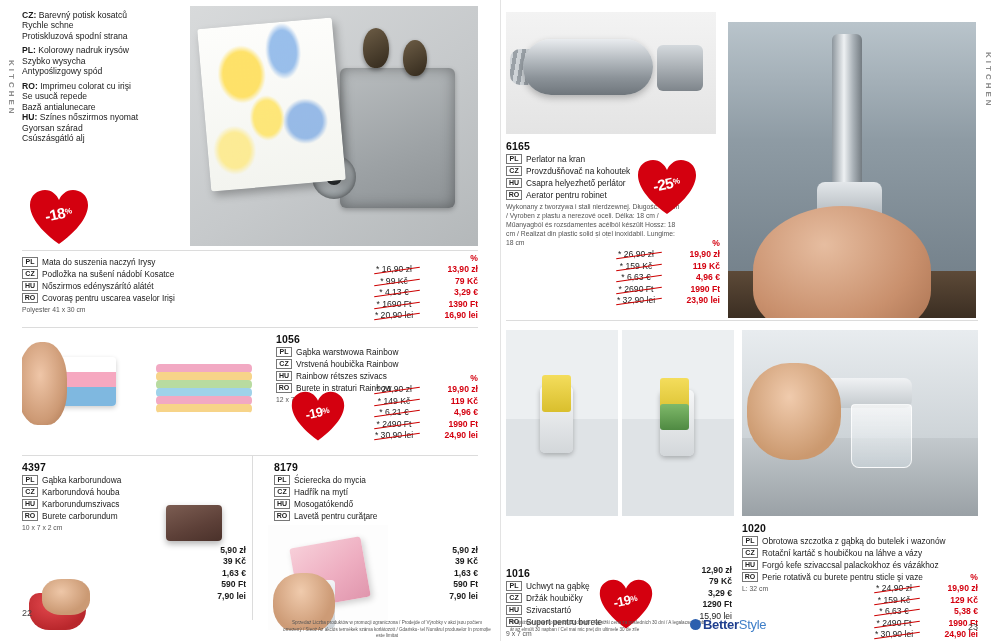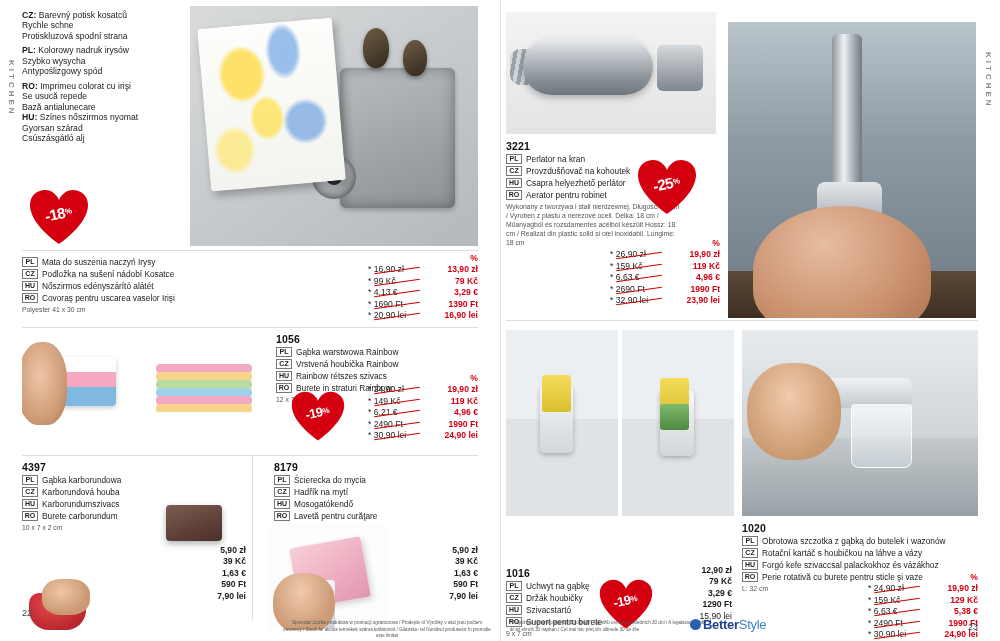--- a/index.html
+++ b/index.html
@@ -42,21 +42,21 @@
     line-height:8.5px; text-align:center;
     color:#222; background:#fff;
     margin-top:.5px;
   }
   .ltext { font-size:8.3px; line-height:10.5px; color:#1a1a1a; }
   .dims { font-size:6.8px; color:#555; margin-top:2px; line-height:9px; }
 
   
   .prices { font-size:8.6px; line-height:11.4px; }
   .prow { display:flex; justify-content:flex-end; gap:10px; }
-  .pold { color:#222; text-align:left; min-width:52px; }
+  .pold { color:#222; text-align:center; min-width:52px; }
   .pold.strike { position:relative; }
   .pold.strike:after {
     content:""; position:absolute; left:6px; right:0; top:52%;
     border-top:1px solid #c00; transform:rotate(-8deg);
   }
   .pnew { color:#d4000f; font-weight:bold; text-align:right; min-width:48px; }
   .phead { display:flex; justify-content:flex-end; gap:10px; font-size:8.6px; }
   .phead .pct { color:#d4000f; font-weight:bold; min-width:48px; text-align:right; }
 
   
@@ -540,21 +540,21 @@
   </div>
 
   <div class="photo fau-bg" style="left:728px; top:22px; width:248px; height:296px;">
     <div class="fau-neck"></div>
     <div class="fau-head"></div>
     <div class="fau-counter"></div>
     <div class="fau-hand"></div>
   </div>
 
   <div style="position:absolute; left:506px; top:140px; width:190px;">
-    <div class="code">3221</div>
+    <div class="code">6165</div>
     <div class="lrow">
         <div class="lbadge">PL</div>
       <div class="ltext">Perlator na kran</div>
       </div>
     <div class="lrow">
         <div class="lbadge">CZ</div>
       <div class="ltext">Provzdušňovač na kohoutek</div>
       </div>
     <div class="lrow">
         <div class="lbadge">HU</div>

